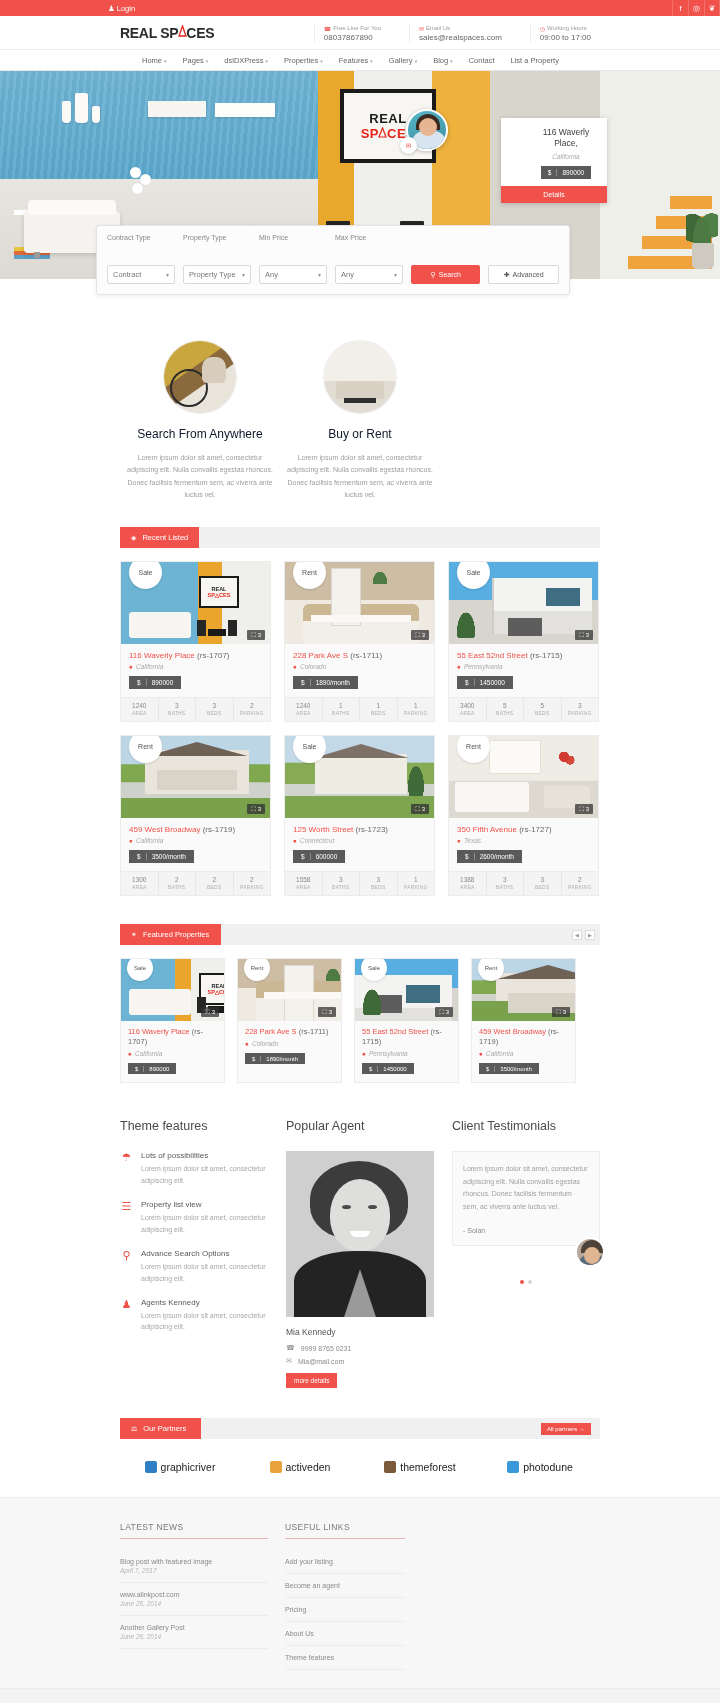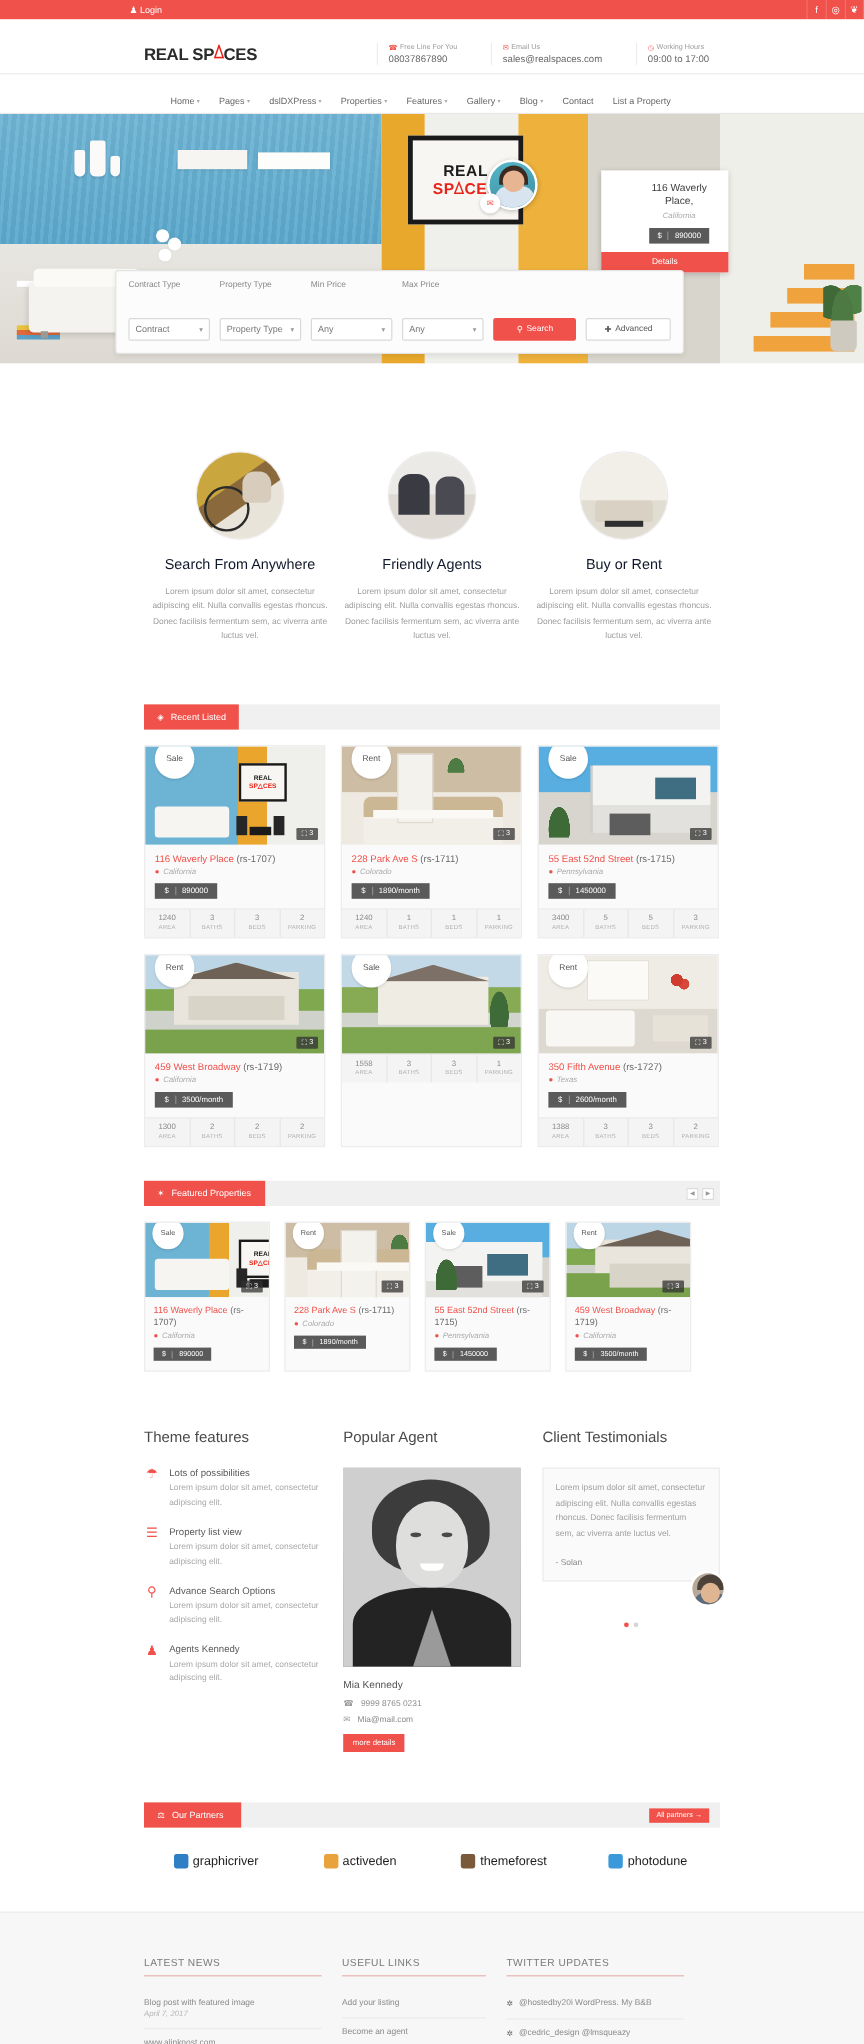--- a/index.html
+++ b/index.html
@@ -5,21 +5,21 @@
   * { margin:0; padding:0; box-sizing:border-box; }
   body {
     width:720px;
     font-family:"Liberation Sans", sans-serif;
     background:#ffffff;
     color:#555;
     font-size:11px;
     -webkit-font-smoothing:antialiased;
   }
   .wrap { width:720px; margin:0 auto; }
-  .container { width:480px; margin:12px auto; position:relative; }
+  .container { width:480px; margin:0 auto; position:relative; }
 
   
   .topbar { background:#f0514a; height:16px; display:flex; align-items:center; color:#fff; font-size:7.5px; }
   .topbar .login { margin-left:108px; display:flex; align-items:center; gap:2px; }
   .topbar .socials { margin-left:auto; display:flex; }
   .topbar .socials span {
     width:16px; height:16px; display:flex; align-items:center; justify-content:center;
     font-size:8px; color:#fff; border-left:1px solid rgba(255,255,255,.18);
   }
   .topbar .socials span:last-child { border-right:1px solid rgba(255,255,255,.18); }
@@ -475,25 +475,20 @@
   </div>
 
   <div class="services">
     <div class="container" id="services-holder">
         <div class="svc">
      <div class="circ c1"></div>
      <h3>Search From Anywhere</h3>
      <p>Lorem ipsum dolor sit amet, consectetur adipiscing elit. Nulla convallis egestas rhoncus. Donec facilisis fermentum sem, ac viverra ante luctus vel.</p>
    </div>
         <div class="svc">
-     <div class="circ c2"></div>
-     <h3>Friendly Agents</h3>
-     <p>Lorem ipsum dolor sit amet, consectetur adipiscing elit. Nulla convallis egestas rhoncus. Donec facilisis fermentum sem, ac viverra ante luctus vel.</p>
-   </div>
-        <div class="svc">
      <div class="circ c3"></div>
      <h3>Buy or Rent</h3>
      <p>Lorem ipsum dolor sit amet, consectetur adipiscing elit. Nulla convallis egestas rhoncus. Donec facilisis fermentum sem, ac viverra ante luctus vel.</p>
    </div>
       </div>
   </div>
 
   <div class="container">
     <div class="secbar">
       <div class="tag">
@@ -692,20 +687,34 @@
         <div class="pcard">
      <div class="ph">
        <div class="img-house2">
               <div class="grass"></div>
               <div class="tree2"></div>
             </div>
        <div class="badge">Sale</div>
        <div class="photocount">
          <span>⛶</span>
          <span>3</span>
+       </div>
+     </div>
+     <div class="pbody">
+       <div class="ptitle">
+         <span>125 Worth Street</span>
+         <span class="id">(rs-1723)</span>
+       </div>
+       <div class="ploc">
+         <i class="pin">●</i>
+         <span>Connecticut</span>
+       </div>
+       <div class="pprice">
+         <span class="dol">$</span>
+         <span>600000</span>
        </div>
      </div>
      <div class="pstats">
        <div class="pstat">
               <div class="v">1558</div>
               <div class="k">AREA</div>
             </div>
        <div class="pstat">
               <div class="v">3</div>
               <div class="k">BATHS</div>
@@ -1028,37 +1037,20 @@
       <div class="fcol narrow">
         <h4>USEFUL LINKS</h4>
         <div id="links-holder">
             <div class="linkitem">Add your listing</div>
             <div class="linkitem">Become an agent</div>
             <div class="linkitem">Pricing</div>
             <div class="linkitem">About Us</div>
             <div class="linkitem">Theme features</div>
           </div>
       </div>
-      <div class="fcol">
-        <h4>TWITTER UPDATES</h4>
-        <div id="tweets-holder">
-            <div class="tweetitem">
-     <span class="tw">✲</span>
-     <span>@hostedby20i WordPress. My B&amp;B</span>
-   </div>
-            <div class="tweetitem">
-     <span class="tw">✲</span>
-     <span>@cedric_design @lmsqueazy</span>
-   </div>
-            <div class="tweetitem">
-     <span class="tw">✲</span>
-     <span>@mannupaaji Second</span>
-   </div>
-          </div>
-      </div>
     </div>
   </div>
 
   <div class="copy">
     <div class="container">
       
       
     </div>
   </div>
 

